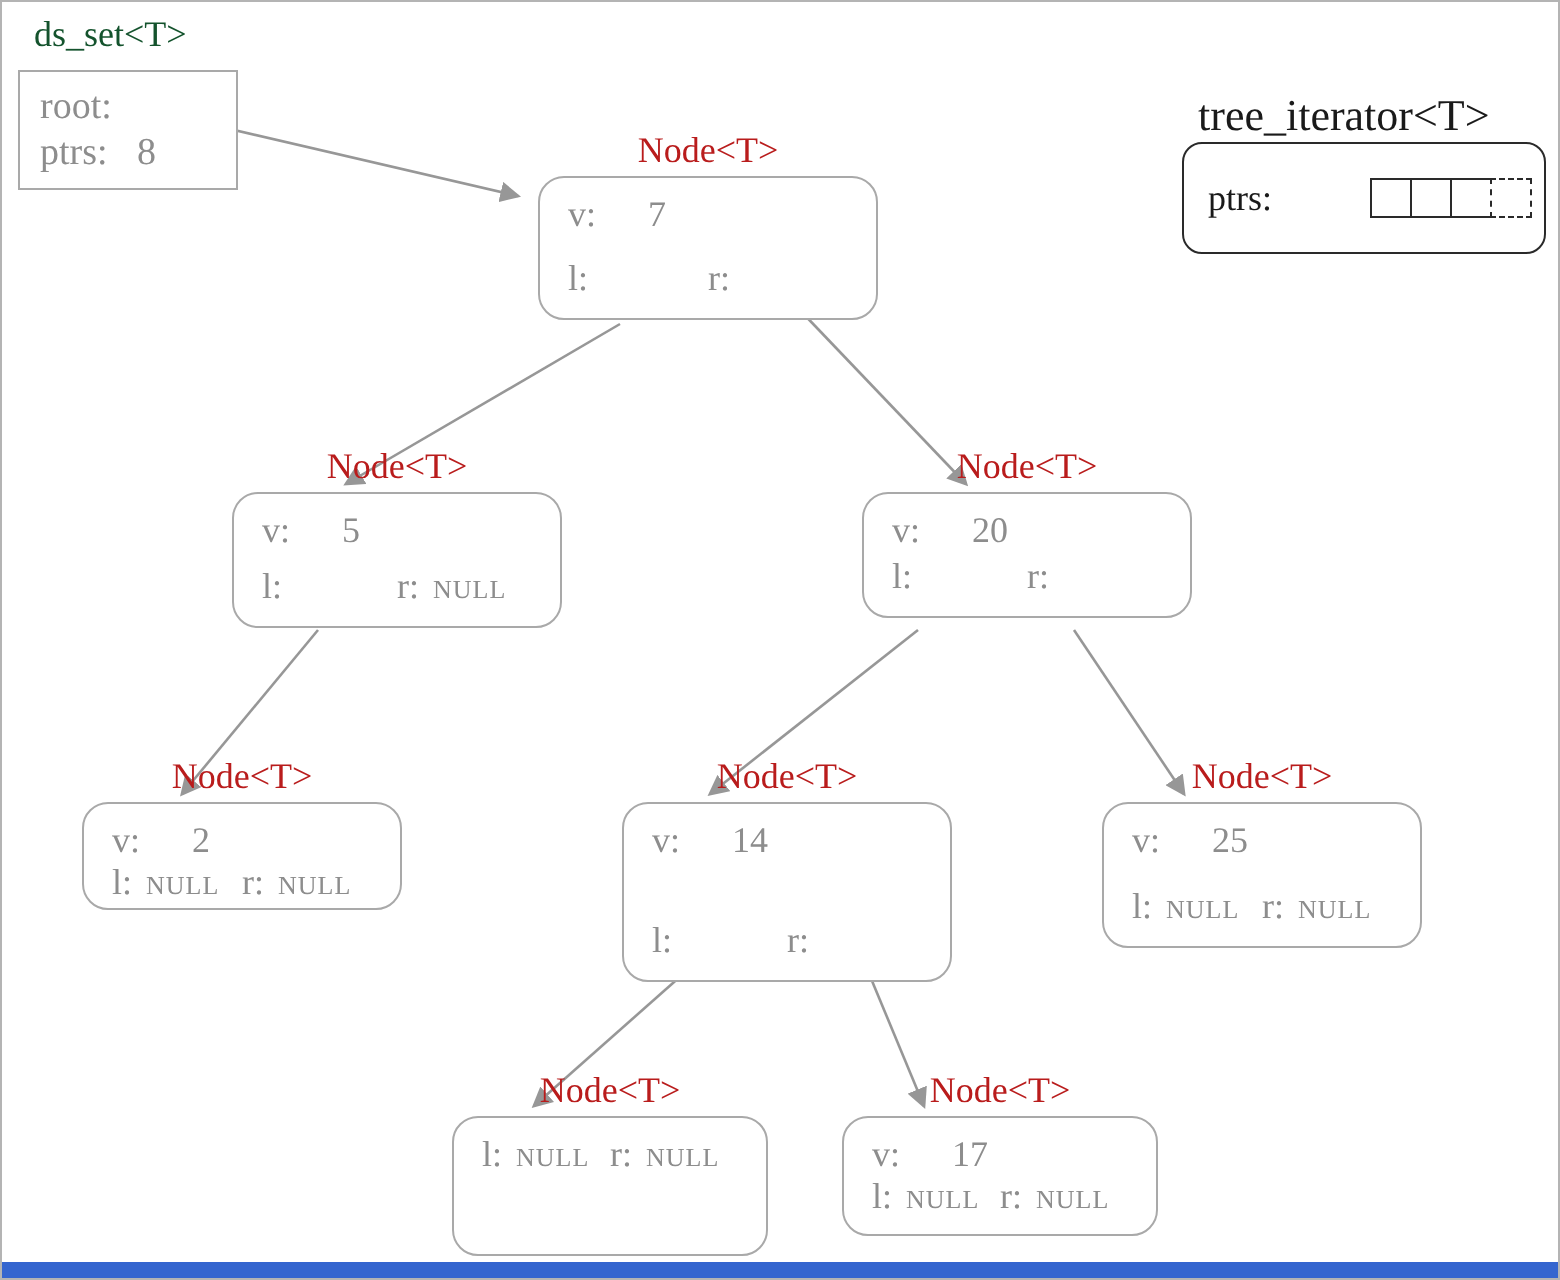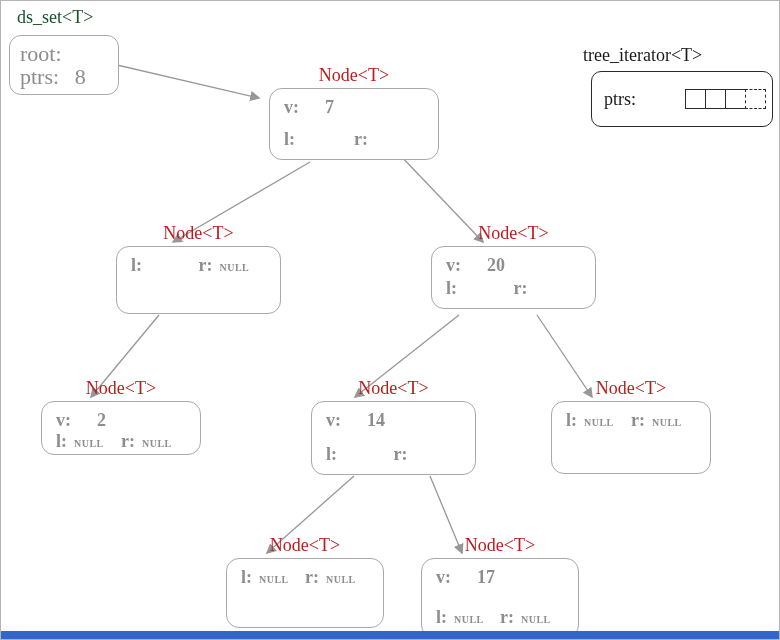--- a/index.html
+++ b/index.html
@@ -9,50 +9,50 @@
     border:1px solid #b4b4b4;
     box-sizing:border-box;
     background:#ffffff;
     font-family:"Liberation Serif","DejaVu Serif",serif;
     overflow:hidden;
   }
   
   #dsset-title{position:absolute;left:16px;top:6px;font-size:18px;color:#14532d;}
   #dsset-box{
     position:absolute;left:8px;top:34px;width:110px;height:60px;
-    border:1.5px solid #a9a9a9;border-radius:12px;box-sizing:border-box;
-    padding:6px 10px;font-size:22px;color:#8d8d8d;line-height:23px;background:#fff;
-  }
-  
-  #iter-title{position:absolute;left:582px;top:44px;font-size:18px;color:#1a1a1a;}
+    border:1.5px solid #a9a9a9;border-radius:0;box-sizing:border-box;
+    padding:6px 10px;font-size:19px;color:#8d8d8d;line-height:23px;background:#fff;
+  }
+  
+  #iter-title{position:absolute;left:598px;top:44px;font-size:22px;color:#1a1a1a;}
   #iter-box{
     position:absolute;left:590px;top:70px;width:182px;height:56px;
     border:1.6px solid #2a2a2a;border-radius:10px;box-sizing:border-box;
     display:flex;align-items:center;padding:0 12px;background:#fff;gap:28px;
   }
   #iter-box .ptrs-label{font-size:18px;color:#1a1a1a;margin-right:22px;}
   .ptr-cells{display:flex;}
   .ptr-cell{
     width:21px;height:20px;border:1.2px solid #2a2a2a;margin-left:-1px;
     box-sizing:border-box;background:#fff;
   }
   .ptr-cell.dashed{border-style:dashed;}
   
   .node-wrap{position:absolute;}
   .node-title{text-align:center;font-size:18px;color:#b91c1c;margin-bottom:3px;line-height:20px;}
   .node-box{
     border:1.5px solid #a9a9a9;border-radius:13px;background:#fff;
     display:flex;flex-direction:column;justify-content:space-between;
     padding:8px 14px 9px 14px;box-sizing:border-box;
-    font-size:18px;color:#8d8d8d;font-weight:bold;
+    font-size:18px;color:#8d8d8d;
   }
   .val{margin-left:26px;}
   .lr{display:flex;}
   .grp{flex:1;display:flex;align-items:baseline;}
-  .nullval{font-size:10px;margin-left:7px;letter-spacing:0.5px;}
+  .nullval{font-size:13px;margin-left:7px;letter-spacing:0.5px;}
   
   #edges{position:absolute;left:0;top:0;pointer-events:none;}
   
   #bottom-bar{position:absolute;left:0;right:0;bottom:0;height:8px;background:#3465cf;}
 </style>
 </head>
 <body>
 
 <div id="canvas">
 
@@ -107,20 +107,23 @@
             <span>r:</span>
             <span class="nullval"></span>
           </span>
       </div>
     </div>
   </div>
 
   <div class="node-wrap" style="left:115px;top:222px;width:165px">
     <div class="node-title">Node&lt;T&gt;</div>
     <div class="node-box" style="height:68px">
+      <div>
+        <span>v:</span><span class="val">5</span>
+      </div>
       <div class="lr">
         <span class="grp">
             <span>l:</span>
             <span class="nullval"></span>
           </span>
         <span class="grp">
             <span>r:</span>
             <span class="nullval">NULL</span>
           </span>
       </div>
@@ -160,40 +163,43 @@
         <span class="grp">
             <span>r:</span>
             <span class="nullval">NULL</span>
           </span>
       </div>
     </div>
   </div>
 
   <div class="node-wrap" style="left:310px;top:377px;width:165px">
     <div class="node-title">Node&lt;T&gt;</div>
-    <div class="node-box" style="height:74px">
+    <div class="node-box" style="height:90px">
       <div>
         <span>v:</span><span class="val">14</span>
       </div>
       <div class="lr">
         <span class="grp">
             <span>l:</span>
             <span class="nullval"></span>
           </span>
         <span class="grp">
             <span>r:</span>
             <span class="nullval"></span>
           </span>
       </div>
     </div>
   </div>
 
   <div class="node-wrap" style="left:550px;top:377px;width:160px">
     <div class="node-title">Node&lt;T&gt;</div>
     <div class="node-box" style="height:73px">
+      <div>
+        <span>v:</span><span class="val">25</span>
+      </div>
       <div class="lr">
         <span class="grp">
             <span>l:</span>
             <span class="nullval">NULL</span>
           </span>
         <span class="grp">
             <span>r:</span>
             <span class="nullval">NULL</span>
           </span>
       </div>
@@ -211,21 +217,21 @@
         <span class="grp">
             <span>r:</span>
             <span class="nullval">NULL</span>
           </span>
       </div>
     </div>
   </div>
 
   <div class="node-wrap" style="left:420px;top:534px;width:158px">
     <div class="node-title">Node&lt;T&gt;</div>
-    <div class="node-box" style="height:80px">
+    <div class="node-box" style="height:60px">
       <div>
         <span>v:</span><span class="val">17</span>
       </div>
       <div class="lr">
         <span class="grp">
             <span>l:</span>
             <span class="nullval">NULL</span>
           </span>
         <span class="grp">
             <span>r:</span>

